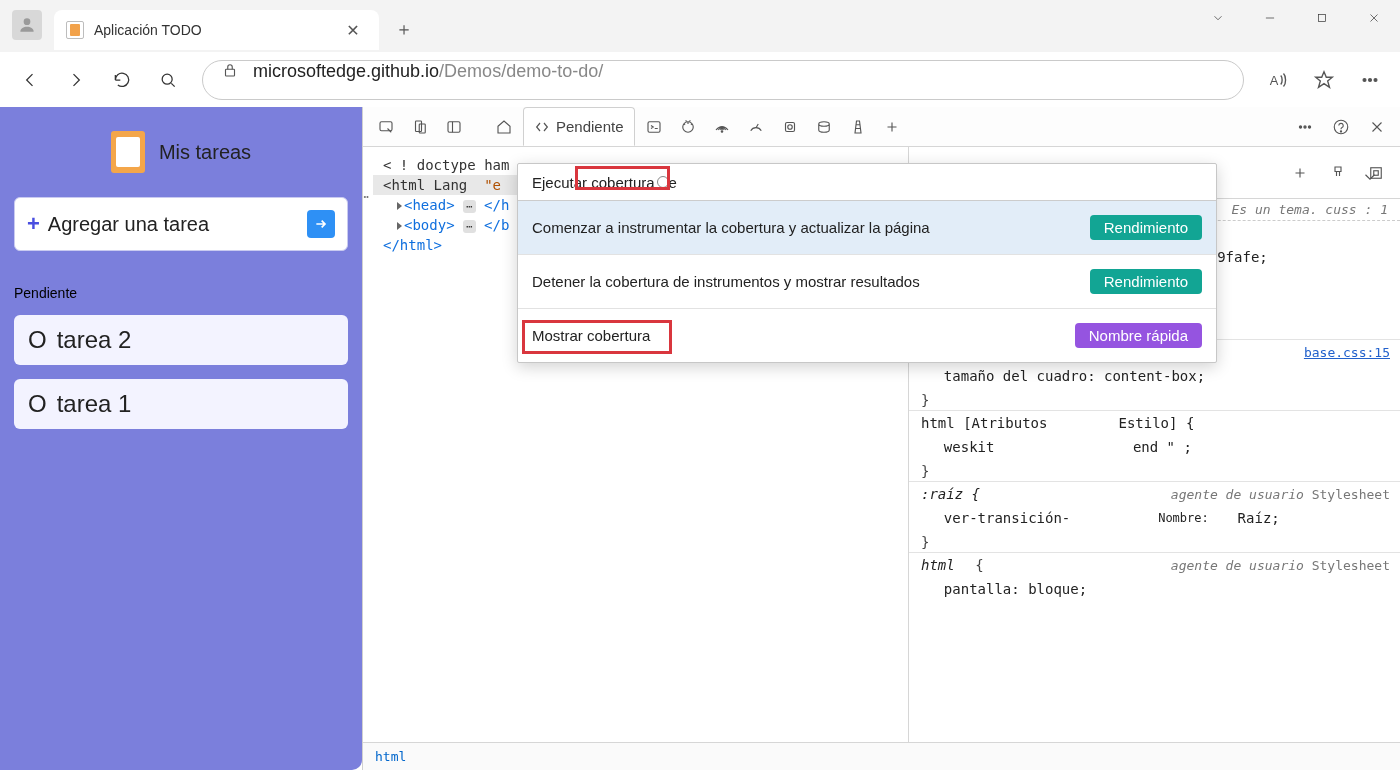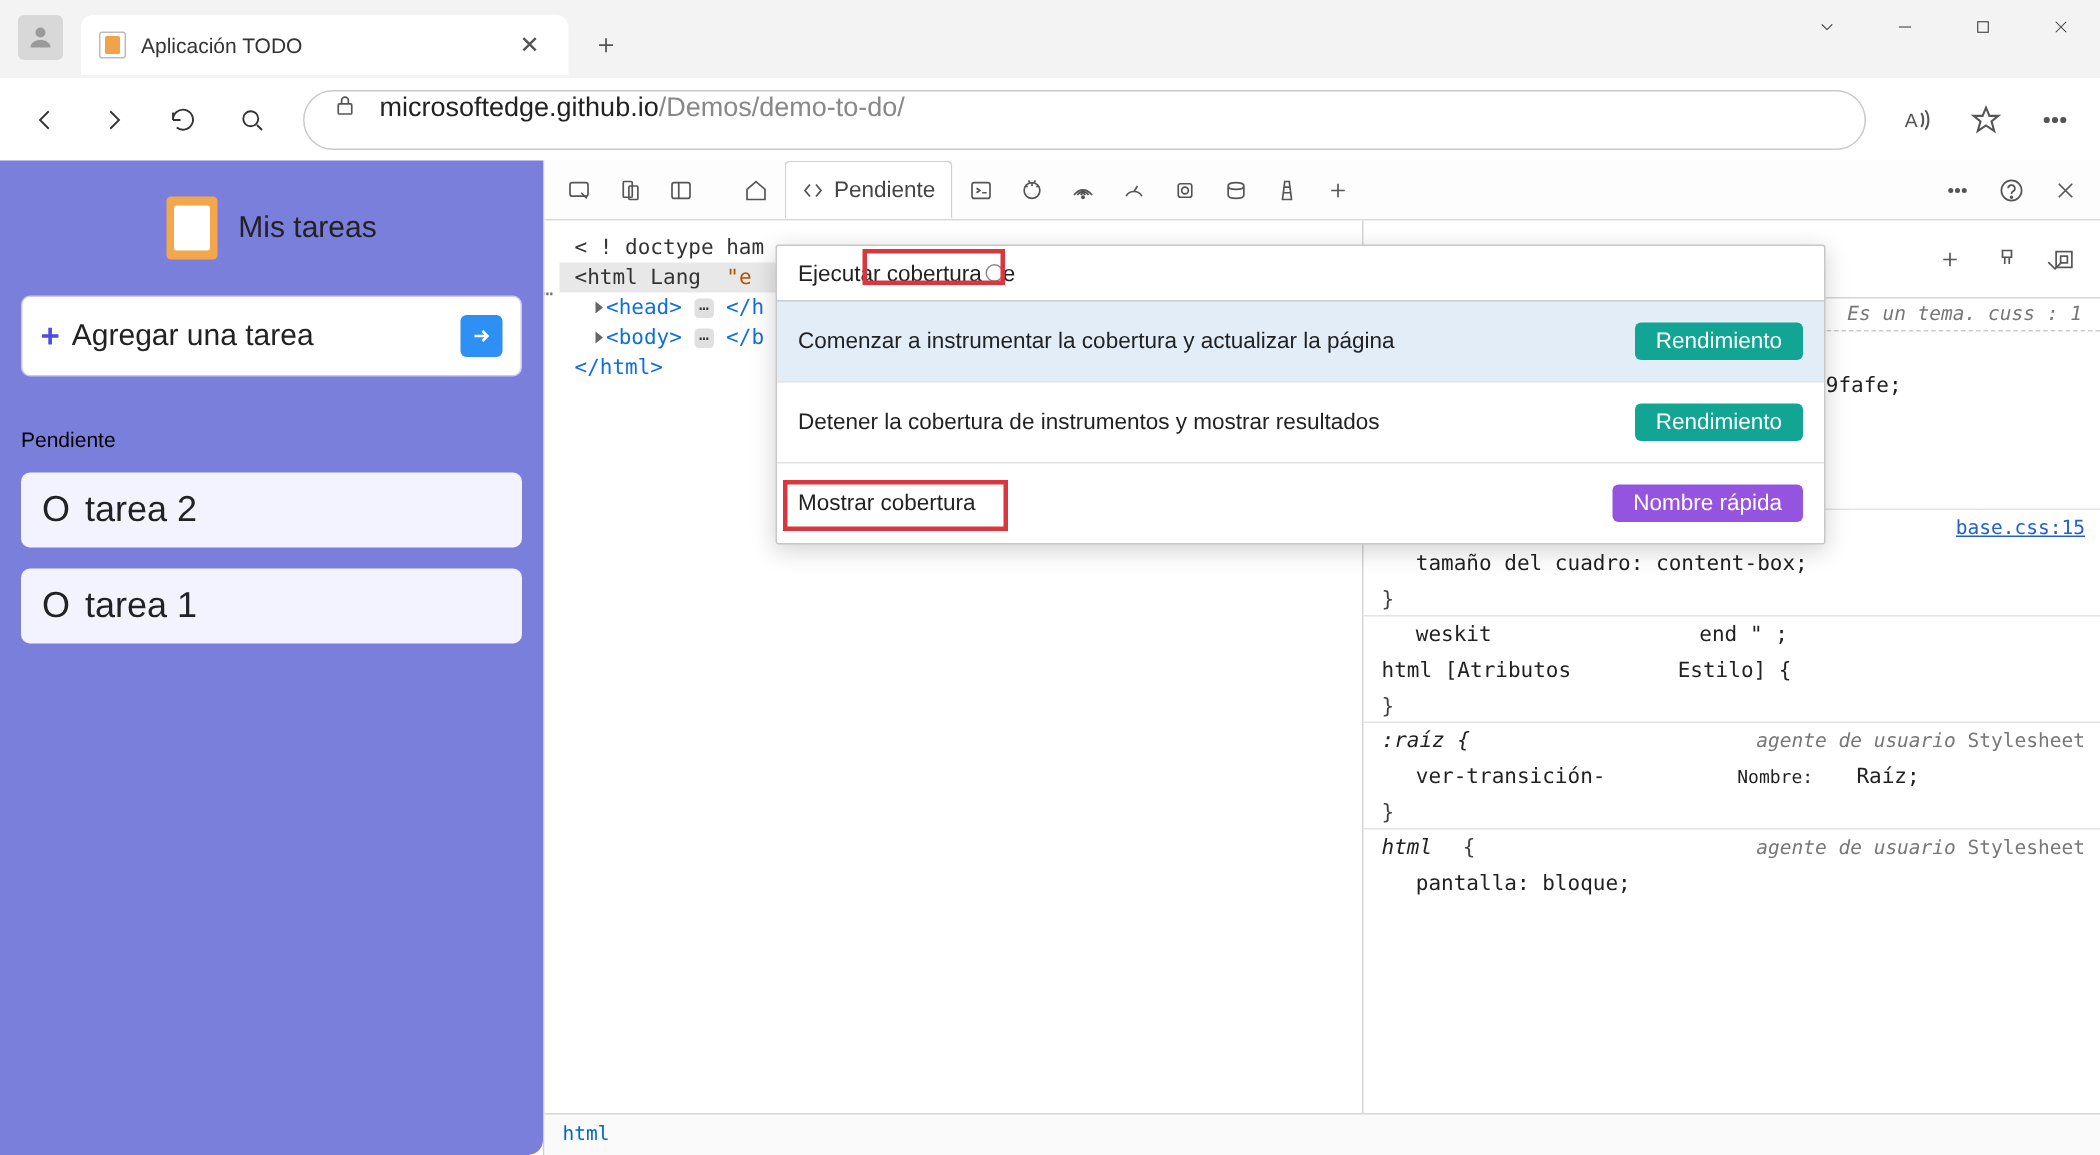--- a/index.html
+++ b/index.html
@@ -373,22 +373,22 @@
         <div class="sp-row rule-block">
             <span class="brace">}</span>
           </div>
 
         <div class="sp-row"><span>*</span>&nbsp;<span class="brace">{</span><span class="sp-source"><span class="link">base.css:15</span></span></div>
         <div class="sp-row">&nbsp;&nbsp;<span>tamaño del cuadro: content-box;</span></div>
         <div class="sp-row rule-block">
             <span class="brace">}</span>
           </div>
 
+        <div class="sp-row"><span>html [Atributos</span>&nbsp;&nbsp;&nbsp;&nbsp;&nbsp;&nbsp;&nbsp;<span>Estilo] {</span></div>
         <div class="sp-row">&nbsp;&nbsp;<span>weskit</span>&nbsp;&nbsp;&nbsp;&nbsp;&nbsp;&nbsp;&nbsp;&nbsp;&nbsp;&nbsp;&nbsp;&nbsp;&nbsp;&nbsp;&nbsp;<span>end " ;</span></div>
-        <div class="sp-row"><span>html [Atributos</span>&nbsp;&nbsp;&nbsp;&nbsp;&nbsp;&nbsp;&nbsp;<span>Estilo] {</span></div>
         <div class="sp-row rule-block">
             <span class="brace">}</span>
           </div>
 
         <div class="sp-row">
             <span style="font-style:italic">:raíz {</span>
             <span class="sp-source"><span style="font-style:italic">agente de usuario</span>&nbsp;<span>Stylesheet</span></span>
           </div>
         <div class="sp-row">&nbsp;&nbsp;<span>ver-transición-</span>&nbsp;&nbsp;&nbsp;&nbsp;&nbsp;&nbsp;&nbsp;&nbsp;&nbsp;<span style="font-size:12px">Nombre:</span>&nbsp;&nbsp;<span>Raíz;</span></div>
         <div class="sp-row rule-block">

